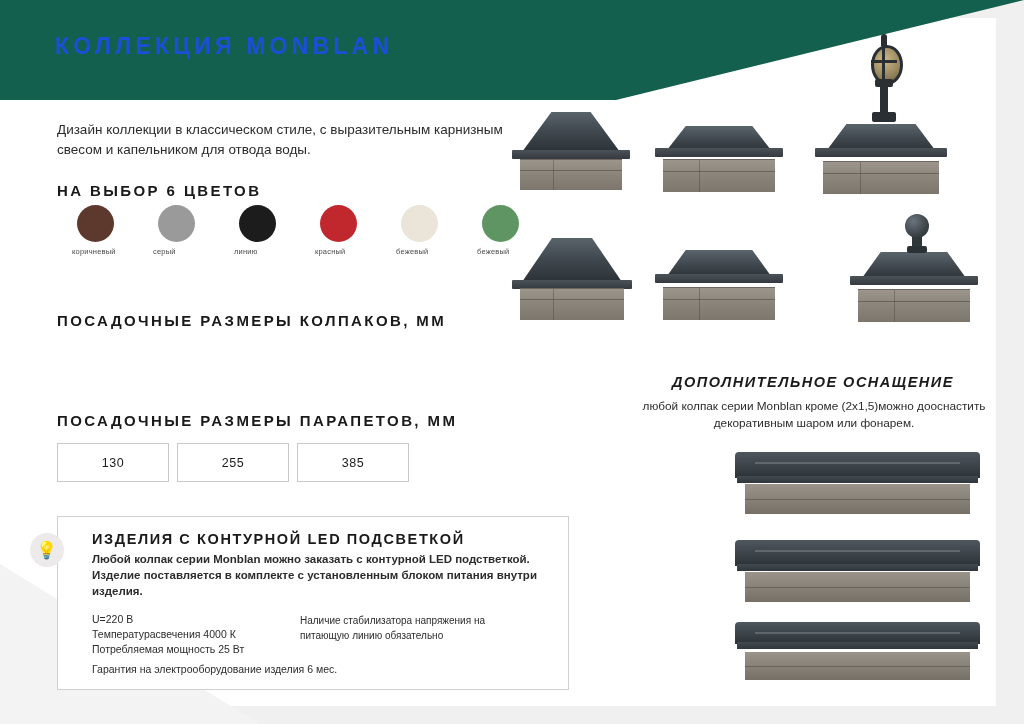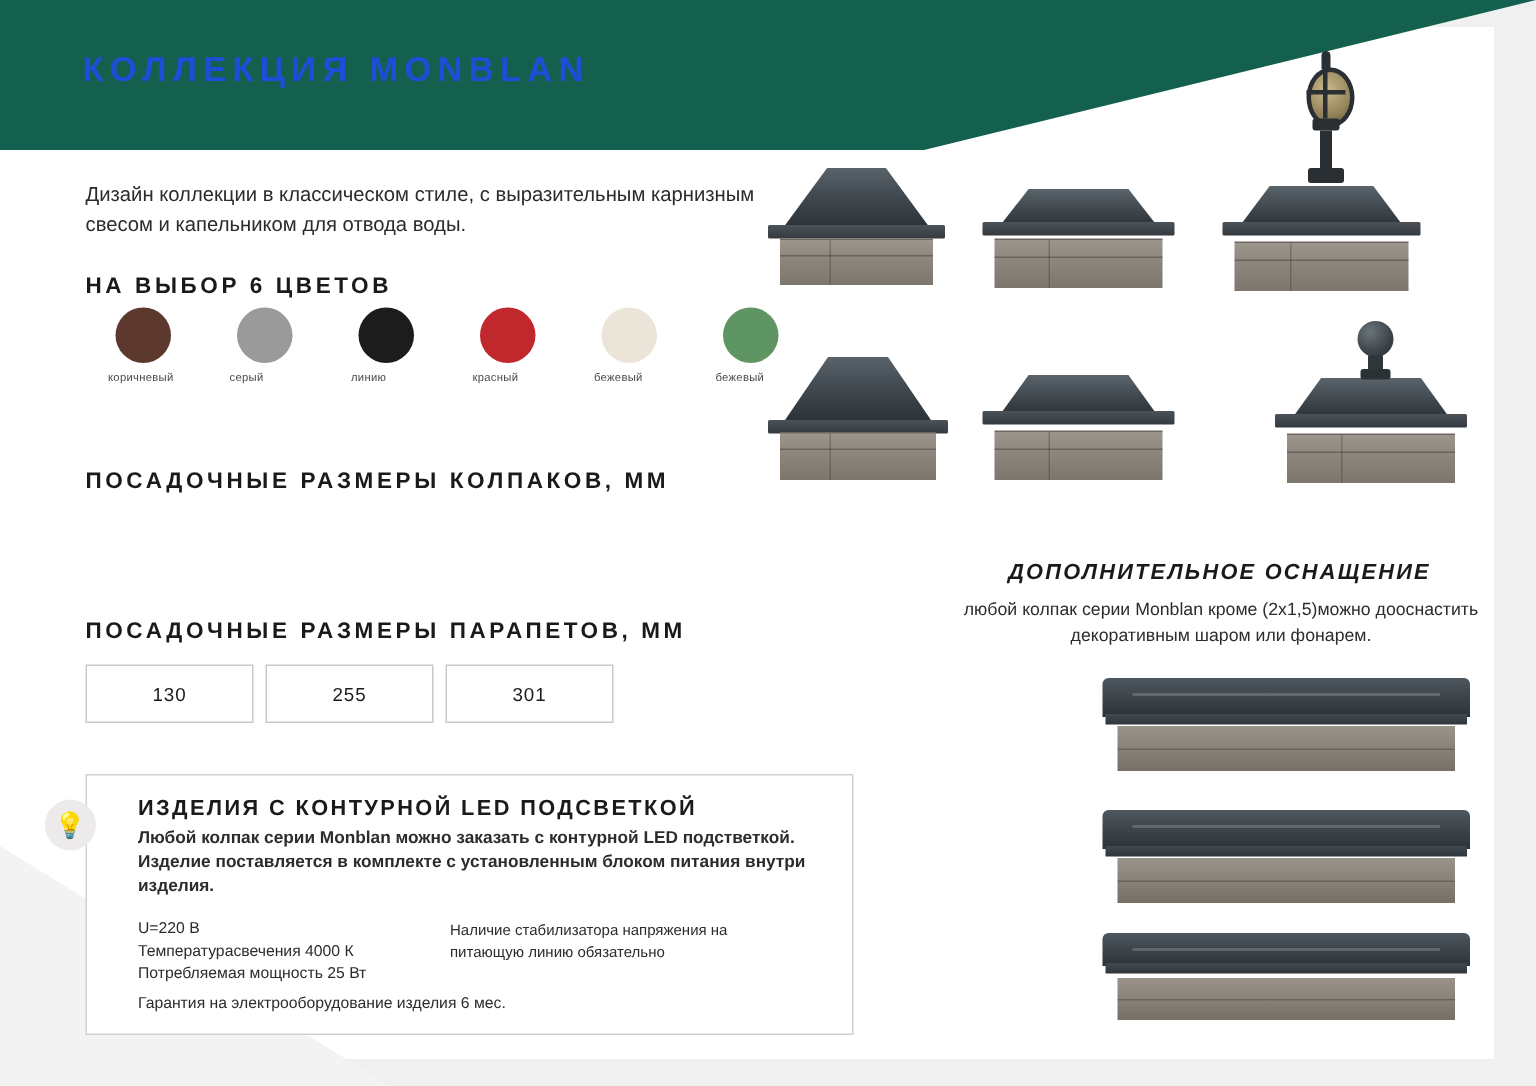--- a/index.html
+++ b/index.html
@@ -342,21 +342,21 @@
       <div class="swatch-label">бежевый</div>
     </div>
   </div>
 
   <div class="section-title caps-title">ПОСАДОЧНЫЕ РАЗМЕРЫ КОЛПАКОВ, ММ</div>
 
   <div class="section-title parapet-title">ПОСАДОЧНЫЕ РАЗМЕРЫ ПАРАПЕТОВ, ММ</div>
   <div class="parapet-row">
     <div class="size-box">130</div>
     <div class="size-box">255</div>
-    <div class="size-box">301</div>
+    <div class="size-box">385</div>
   </div>
 
   <div class="led-box"></div>
   <div class="led-bulb">💡</div>
   <div class="led-title">ИЗДЕЛИЯ С КОНТУРНОЙ LED ПОДСВЕТКОЙ</div>
   <div class="led-desc">Любой колпак серии Monblan  можно заказать с контурной LED подстветкой. Изделие поставляется в комплекте с установленным блоком питания внутри изделия.</div>
   <div class="led-specs" style="white-space:pre-line">U=220 В
 Температураcвечения 4000  К
 Потребляемая мощность 25 Вт</div>
   <div class="led-note">Наличие стабилизатора напряжения на питающую линию обязательно</div>

